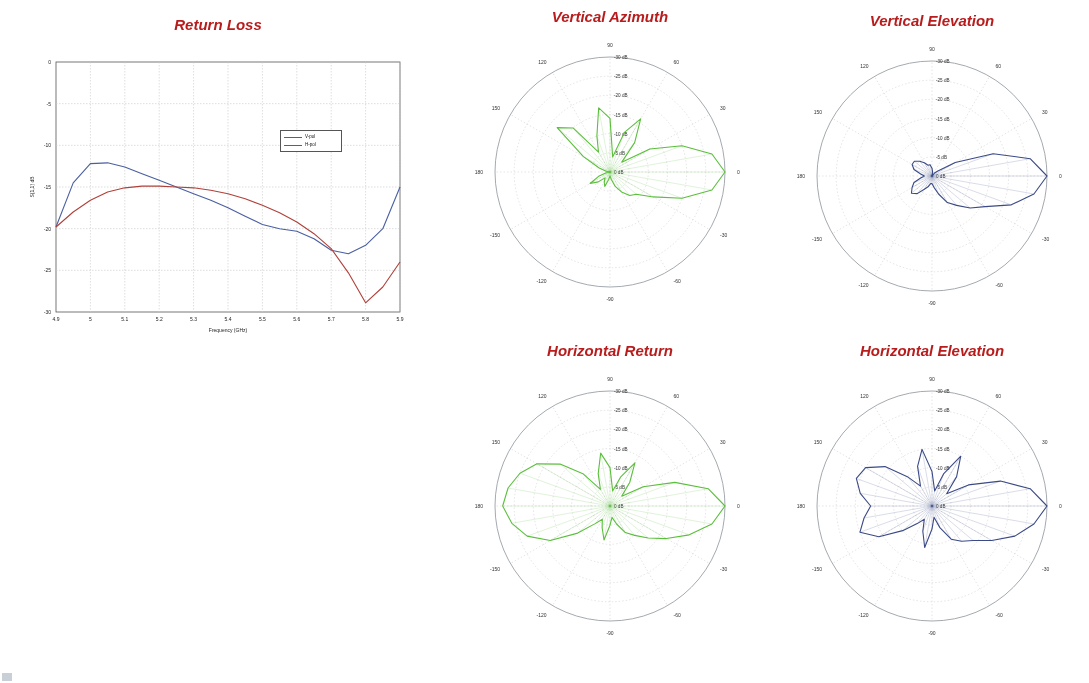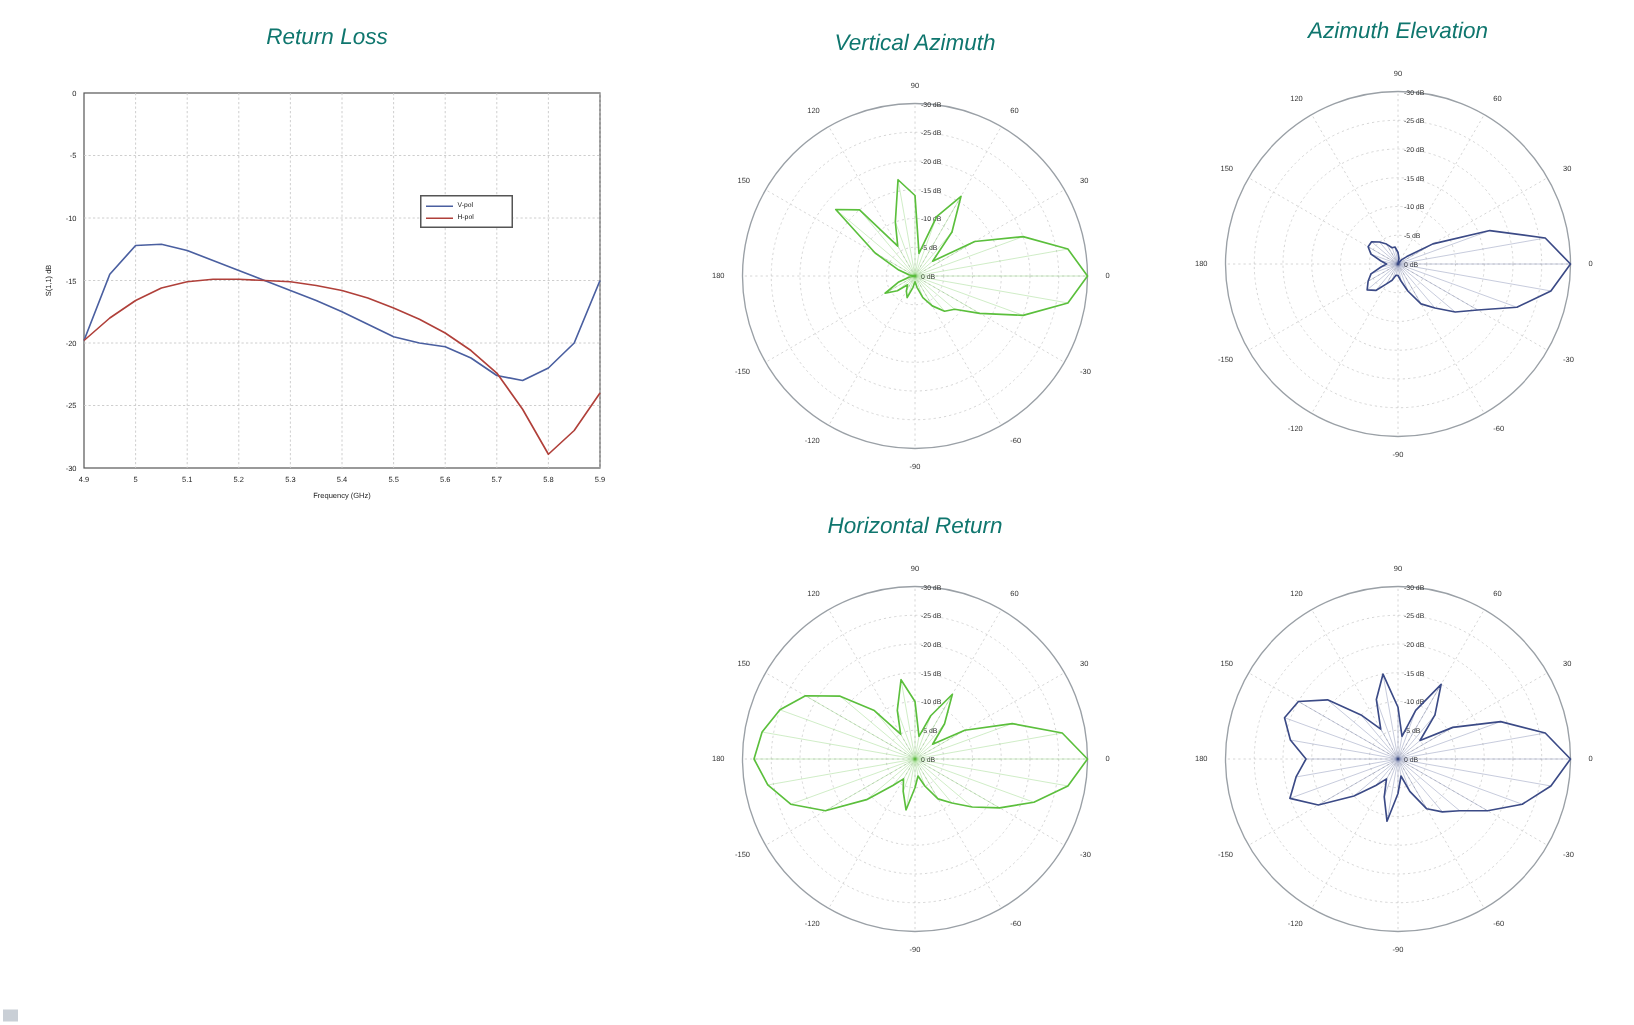--- a/index.html
+++ b/index.html
@@ -14,23 +14,24 @@
     font-family: "Liberation Sans", sans-serif;
     overflow: hidden;
   }
   .panel {
     position: absolute;
   }
   .panel-title {
     text-align: center;
     font-style: italic;
     font-size: 15px;
-    color: #0f766e;
+    color: #b91c1c;
     font-family: "Liberation Sans", sans-serif;
     white-space: nowrap;
+    font-weight: bold;
   }
   
   #return-loss-panel {
     left: 8px;
     top: 8px;
     width: 420px;
     height: 340px;
   }
   #return-loss-title {
     position: absolute;
@@ -92,21 +93,21 @@
     top: 6px;
     width: 300px;
   }
   .polar-wrap {
     position: absolute;
     left: 0;
     top: 30px;
     width: 300px;
     height: 290px;
   }
-  #vertical-azimuth-panel   { left: 460px; top: 14px; }
+  #vertical-azimuth-panel   { left: 460px; top: 2px; }
   #vertical-elevation-panel { left: 782px; top: 6px; }
   #horizontal-azimuth-panel { left: 460px; top: 336px; }
   #horizontal-elevation-panel { left: 782px; top: 336px; }
 
   .corner-mark {
     position: absolute;
     left: 2px;
     bottom: 2px;
     width: 10px;
     height: 8px;
@@ -248,21 +249,21 @@
         <line x1="150" y1="140" x2="169.71215336372055" y2="163.492029588982" stroke="#5bbf3c" stroke-width="0.35" opacity="0.55"></line>
         <line x1="150" y1="140" x2="176.42853328760472" y2="162.1761725341856" stroke="#5bbf3c" stroke-width="0.35" opacity="0.55"></line>
         <line x1="150" y1="140" x2="193.1569326219245" y2="164.91666666666669" stroke="#5bbf3c" stroke-width="0.35" opacity="0.55"></line>
         <line x1="150" y1="140" x2="222.04310092691964" y2="166.2215443216346" stroke="#5bbf3c" stroke-width="0.35" opacity="0.55"></line>
         <line x1="150" y1="140" x2="251.92760243676352" y2="157.9725863885274" stroke="#5bbf3c" stroke-width="0.35" opacity="0.55"></line>
       </svg>
   </div>
 </div>
 
 <div class="panel polar-panel" id="vertical-elevation-panel">
-  <div class="panel-title polar-title">Azimuth Elevation</div>
+  <div class="panel-title polar-title">Vertical Elevation</div>
   <div class="polar-wrap">
     <svg class="polar-svg" width="300" height="290" viewBox="0 0 300 290">
         <circle cx="150" cy="140" r="19.166666666666668" fill="none" stroke="#c8c8c8" stroke-width="0.5" stroke-dasharray="1.5,2"></circle>
         <circle cx="150" cy="140" r="38.333333333333336" fill="none" stroke="#c8c8c8" stroke-width="0.5" stroke-dasharray="1.5,2"></circle>
         <circle cx="150" cy="140" r="57.5" fill="none" stroke="#c8c8c8" stroke-width="0.5" stroke-dasharray="1.5,2"></circle>
         <circle cx="150" cy="140" r="76.66666666666667" fill="none" stroke="#c8c8c8" stroke-width="0.5" stroke-dasharray="1.5,2"></circle>
         <circle cx="150" cy="140" r="95.83333333333333" fill="none" stroke="#c8c8c8" stroke-width="0.5" stroke-dasharray="1.5,2"></circle>
         <circle cx="150" cy="140" r="115" fill="none" stroke="#9aa0a6" stroke-width="0.9" stroke-dasharray="none"></circle>
         <line x1="150" y1="140" x2="265" y2="140" stroke="#c8c8c8" stroke-width="0.5" stroke-dasharray="1.5,2"></line>
         <line x1="150" y1="140" x2="249.59292143521046" y2="82.5" stroke="#c8c8c8" stroke-width="0.5" stroke-dasharray="1.5,2"></line>
@@ -412,20 +413,21 @@
         <line x1="150" y1="140" x2="174.64019170465068" y2="169.3650369862275" stroke="#5bbf3c" stroke-width="0.35" opacity="0.55"></line>
         <line x1="150" y1="140" x2="188.17454808209573" y2="172.0322492160459" stroke="#5bbf3c" stroke-width="0.35" opacity="0.55"></line>
         <line x1="150" y1="140" x2="206.43598881328592" y2="172.58333333333337" stroke="#5bbf3c" stroke-width="0.35" opacity="0.55"></line>
         <line x1="150" y1="140" x2="229.2474110196116" y2="168.84369875379804" stroke="#5bbf3c" stroke-width="0.35" opacity="0.55"></line>
         <line x1="150" y1="140" x2="251.92760243676352" y2="157.9725863885274" stroke="#5bbf3c" stroke-width="0.35" opacity="0.55"></line>
       </svg>
   </div>
 </div>
 
 <div class="panel polar-panel" id="horizontal-elevation-panel">
+  <div class="panel-title polar-title">Horizontal Elevation</div>
   <div class="polar-wrap">
     <svg class="polar-svg" width="300" height="290" viewBox="0 0 300 290">
         <circle cx="150" cy="140" r="19.166666666666668" fill="none" stroke="#c8c8c8" stroke-width="0.5" stroke-dasharray="1.5,2"></circle>
         <circle cx="150" cy="140" r="38.333333333333336" fill="none" stroke="#c8c8c8" stroke-width="0.5" stroke-dasharray="1.5,2"></circle>
         <circle cx="150" cy="140" r="57.5" fill="none" stroke="#c8c8c8" stroke-width="0.5" stroke-dasharray="1.5,2"></circle>
         <circle cx="150" cy="140" r="76.66666666666667" fill="none" stroke="#c8c8c8" stroke-width="0.5" stroke-dasharray="1.5,2"></circle>
         <circle cx="150" cy="140" r="95.83333333333333" fill="none" stroke="#c8c8c8" stroke-width="0.5" stroke-dasharray="1.5,2"></circle>
         <circle cx="150" cy="140" r="115" fill="none" stroke="#9aa0a6" stroke-width="0.9" stroke-dasharray="none"></circle>
         <line x1="150" y1="140" x2="265" y2="140" stroke="#c8c8c8" stroke-width="0.5" stroke-dasharray="1.5,2"></line>
         <line x1="150" y1="140" x2="249.59292143521046" y2="82.5" stroke="#c8c8c8" stroke-width="0.5" stroke-dasharray="1.5,2"></line>

